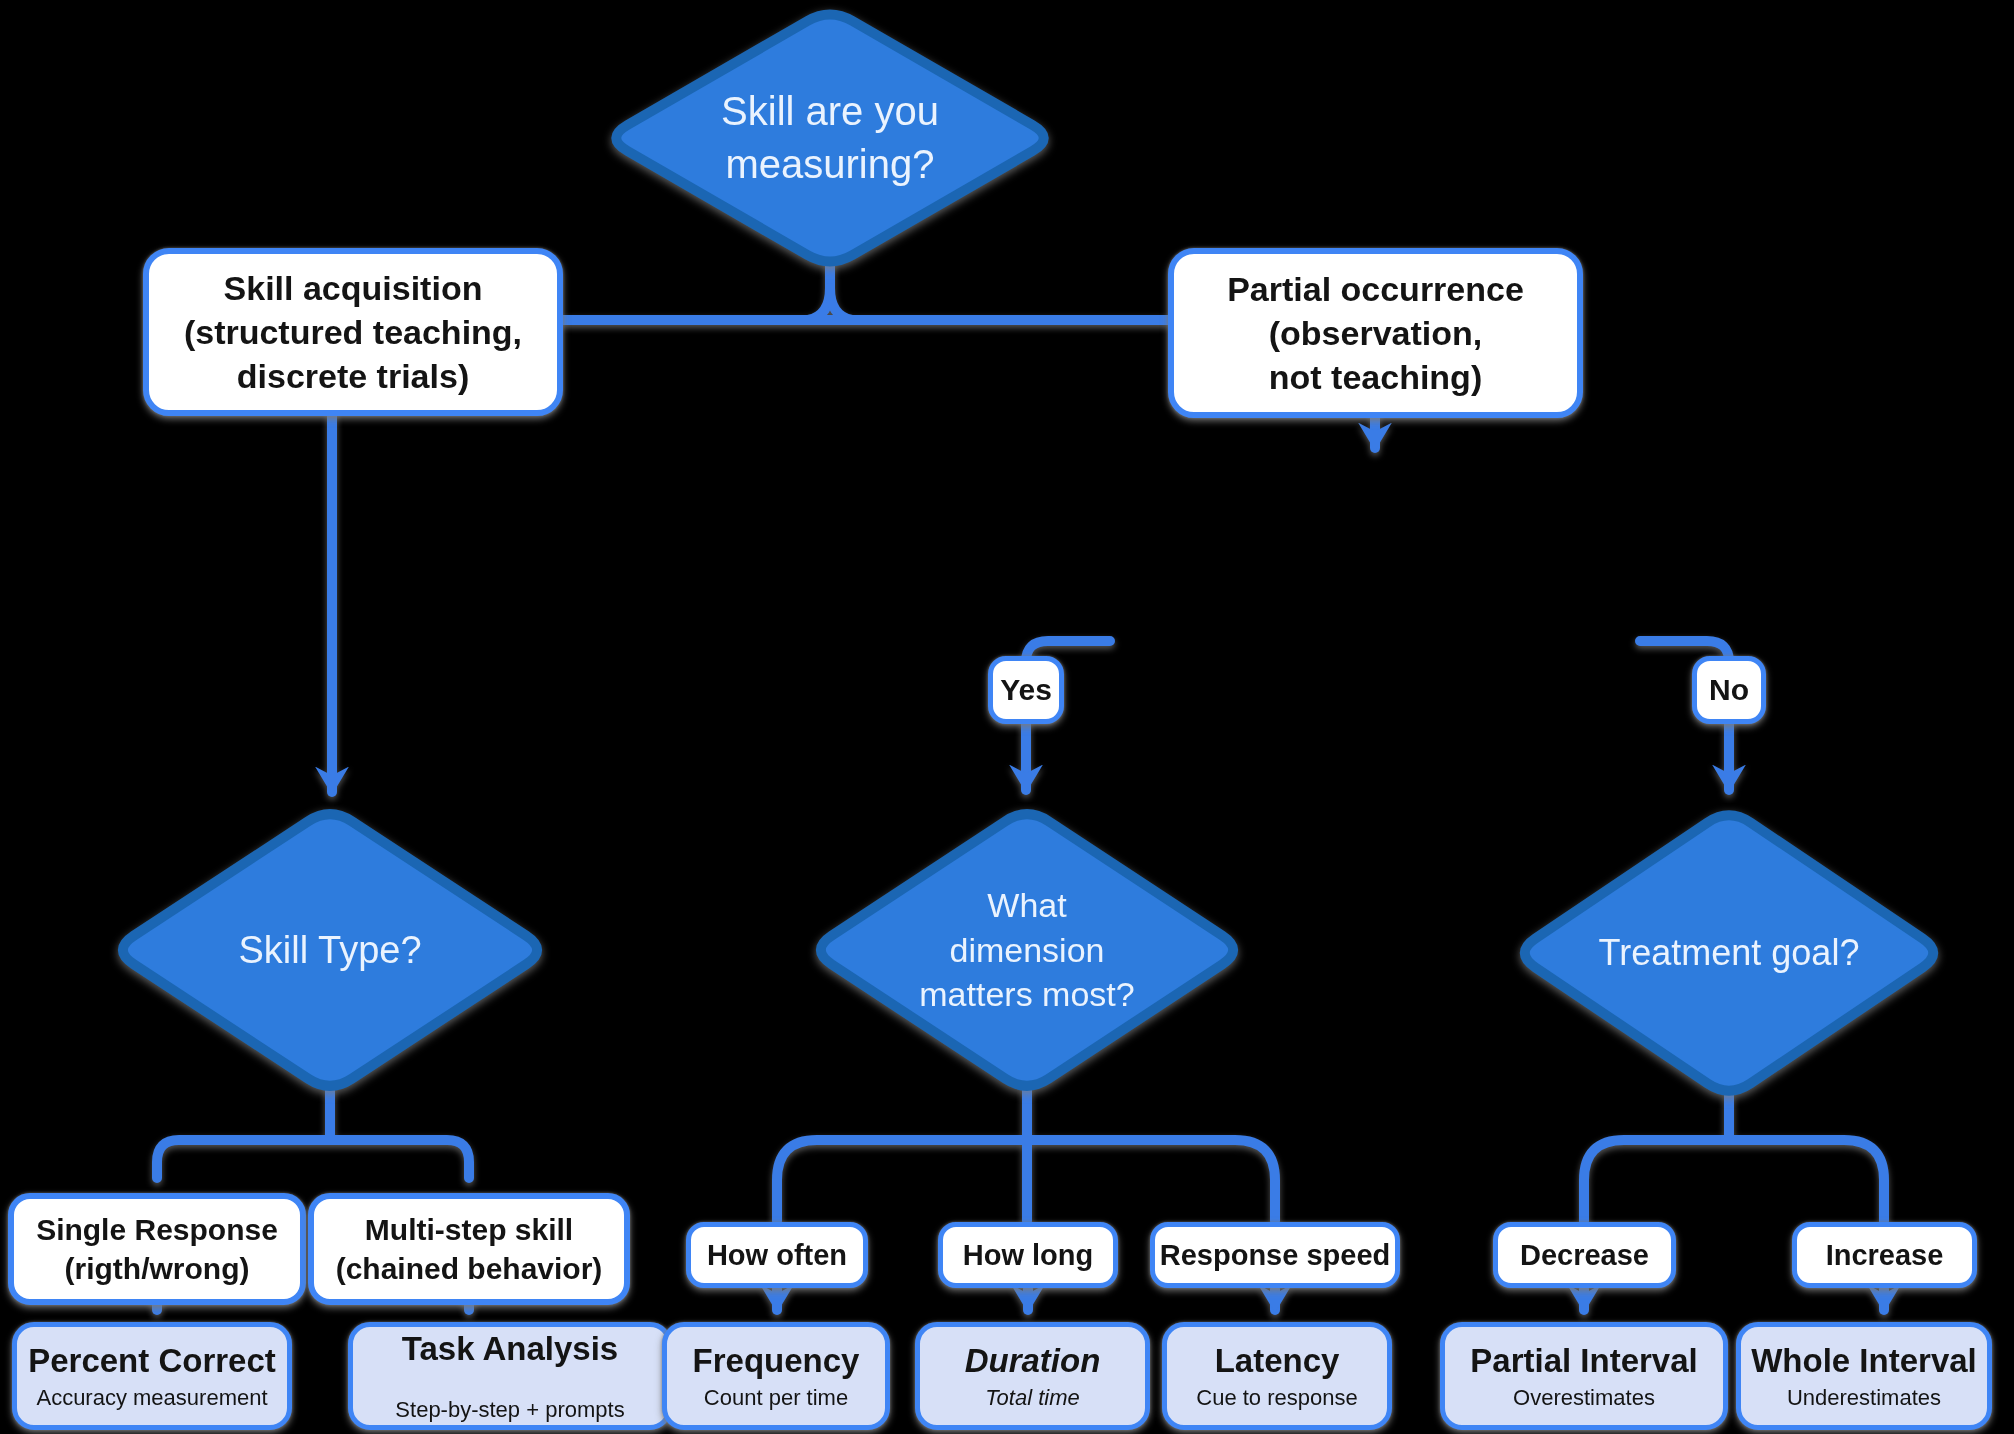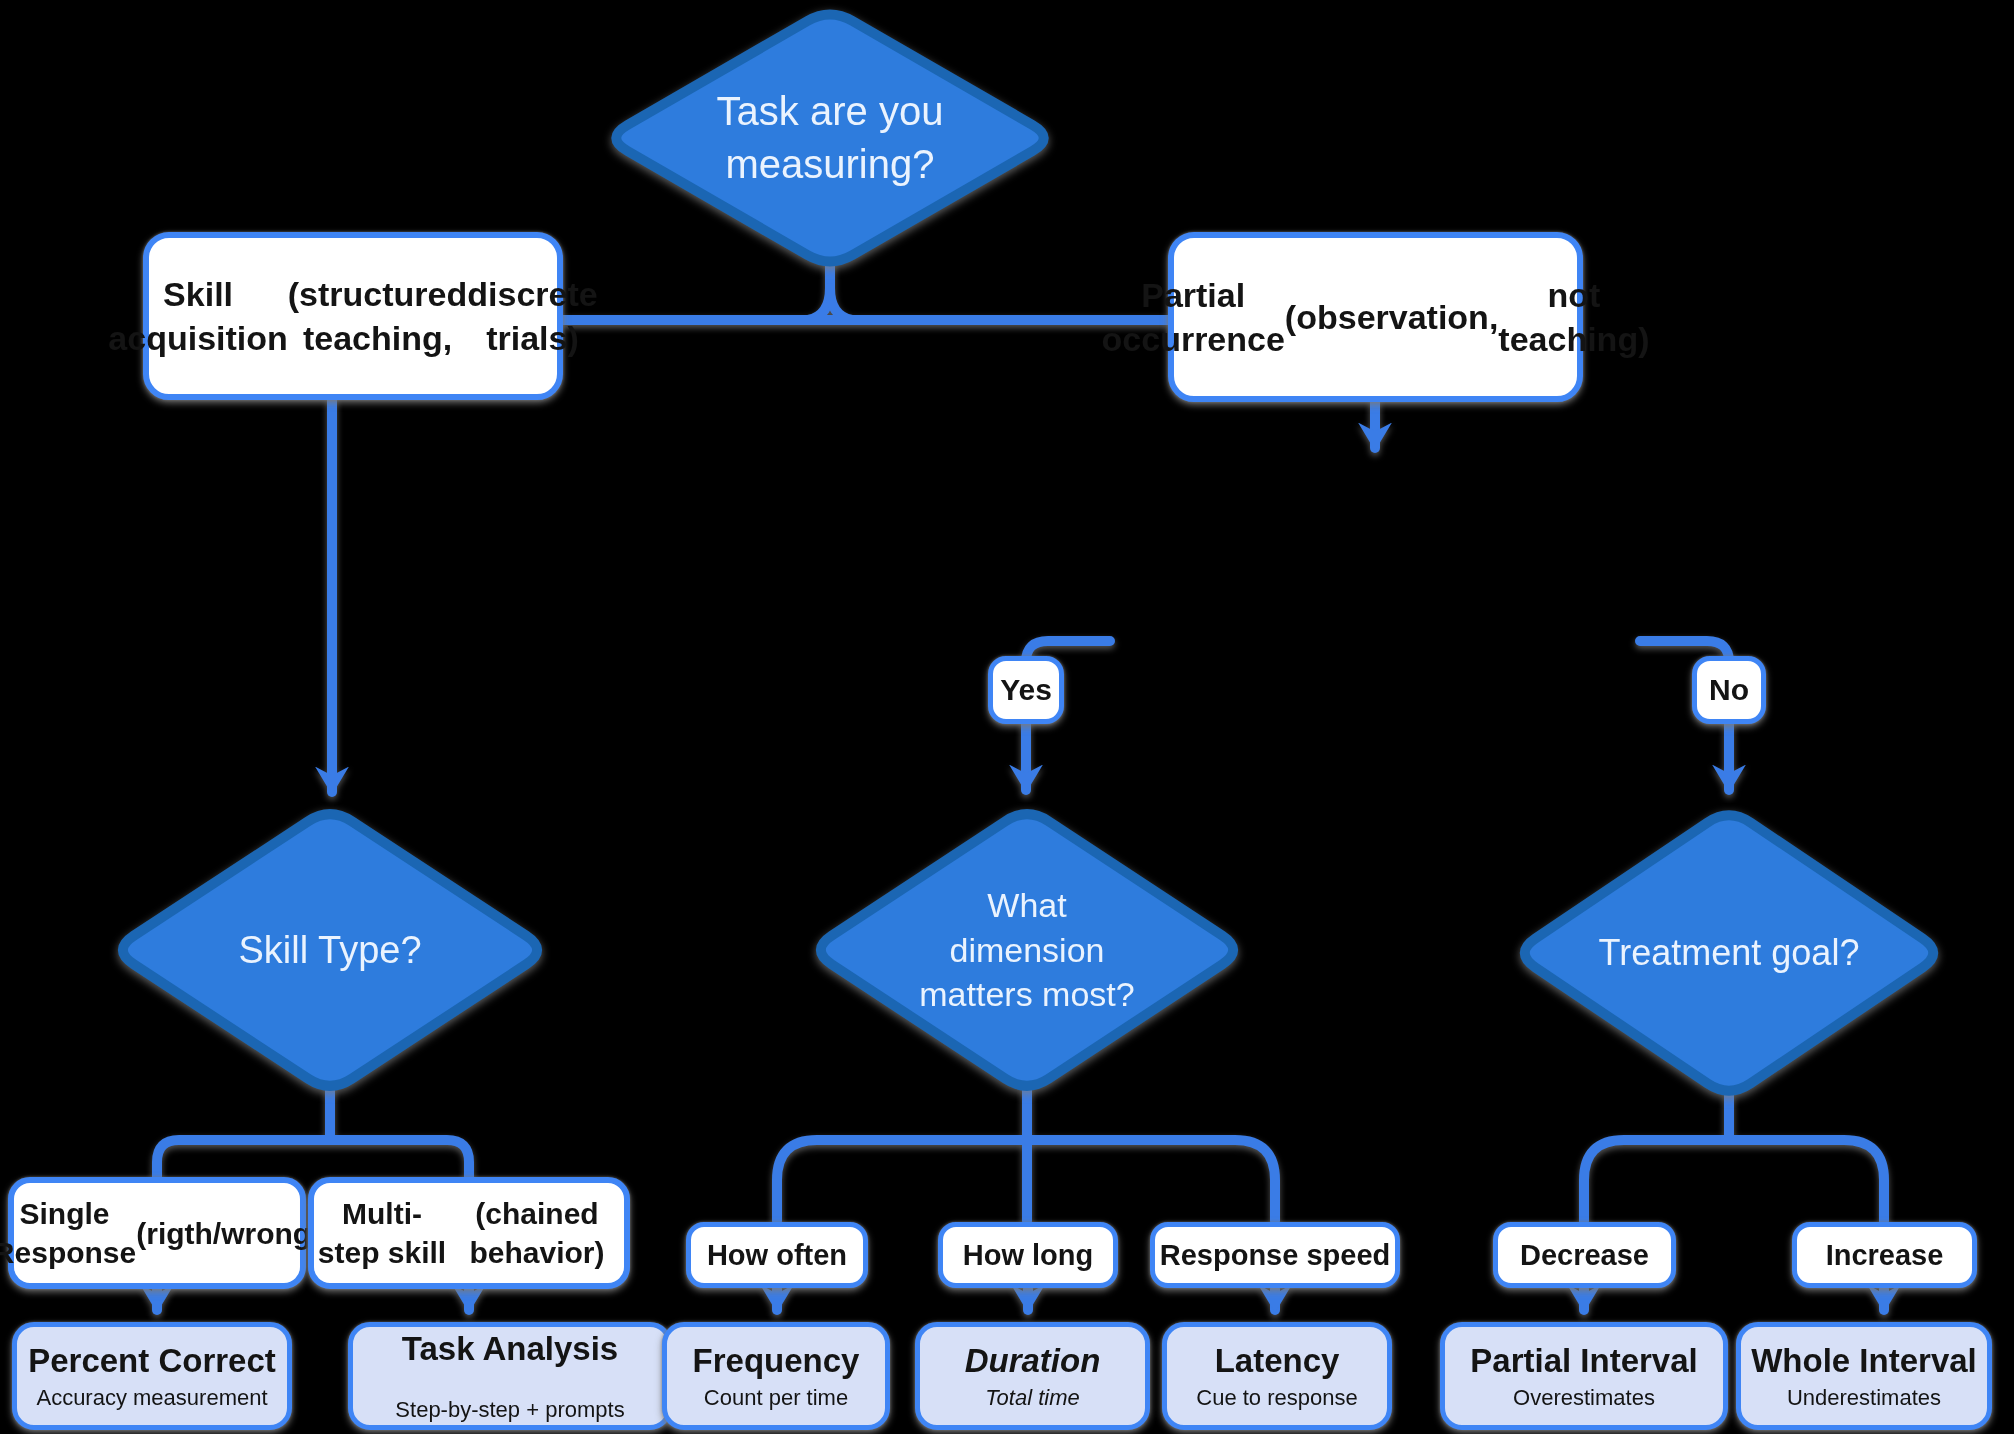--- a/index.html
+++ b/index.html
@@ -21,23 +21,24 @@
   .node{position:absolute;box-sizing:border-box;}
   .diamond svg{position:absolute;left:0;top:0;filter:drop-shadow(0 3px 4px rgba(125,125,125,.75));}
   .diamond .dshape{fill:var(--diamond-fill);stroke:var(--diamond-border);stroke-width:10;stroke-linejoin:round;}
   .dtext{
     position:absolute;inset:0;display:flex;flex-direction:column;align-items:center;justify-content:center;
     color:var(--diamond-text);text-align:center;line-height:1.32;font-weight:400;
   }
   .dtext span{display:block;}
   .optbox{
     background:var(--box-fill);border:6px solid var(--box-border);border-radius:26px;
-    display:flex;flex-direction:row;align-items:center;justify-content:center;
+    display:flex;flex-direction:column;align-items:center;justify-content:center;
     color:var(--box-text);font-weight:bold;text-align:center;line-height:1.3;
     box-shadow:0 3px 7px rgba(125,125,125,.85), 0 0 3px rgba(125,125,125,.7);
+    margin-top:16px;
   }
   .optbox span{display:block;}
   .lblbox{
     background:var(--box-fill);border:5px solid var(--box-border);border-radius:18px;
     display:flex;align-items:center;justify-content:center;
     color:var(--box-text);font-weight:bold;text-align:right;
     box-shadow:0 3px 7px rgba(125,125,125,.85), 0 0 3px rgba(125,125,125,.7);
   }
   .outbox{
     background:var(--outcome-fill);border:5px solid var(--box-border);border-radius:22px;
@@ -85,21 +86,21 @@
     <path d="M 1584 1221 L 1584 1180 Q 1584 1140 1624 1140 L 1844 1140 Q 1884 1140 1884 1180 L 1884 1221"></path>
     <path d="M 1584 1289 L 1584 1310" marker-end="url(#arrow)"></path>
     <path d="M 1884 1289 L 1884 1310" marker-end="url(#arrow)"></path>
   </svg>
 
   <div class="node diamond" style="left:593px;top:-4px;width:474px;height:284px;">
     <svg width="474" height="284" viewBox="0 0 474 284">
         <path class="dshape" d="M 214.4875080956417 25.00721754474036 Q 237 12 259.51249190435834 25.00721754474036 L 439.48750809564166 128.99278245525963 Q 462 142 439.48750809564166 155.00721754474037 L 259.51249190435834 258.99278245525966 Q 237 272 214.4875080956417 258.99278245525966 L 34.51249190435831 155.00721754474037 Q 12 142 34.51249190435831 128.99278245525963 Z"></path>
       </svg>
     <div class="dtext" style="font-size:40px;">
-      <span>Task are you</span>
+      <span>Skill are you</span>
       <span>measuring?</span>
     </div>
   </div>
 
   <div class="node diamond" style="left:100px;top:795px;width:460px;height:310px;">
     <svg width="460" height="310" viewBox="0 0 460 310">
         <path class="dshape" d="M 208.25989573743806 26.260710594249353 Q 230 12 251.74010426256194 26.260710594249353 L 426.25989573743806 140.73928940575064 Q 448 155 426.25989573743806 169.26071059424936 L 251.74010426256194 283.73928940575064 Q 230 298 208.25989573743806 283.73928940575064 L 33.74010426256196 169.26071059424936 Q 12 155 33.74010426256196 140.73928940575064 Z"></path>
       </svg>
     <div class="dtext" style="font-size:38px;">
       <span>Skill Type?</span>

